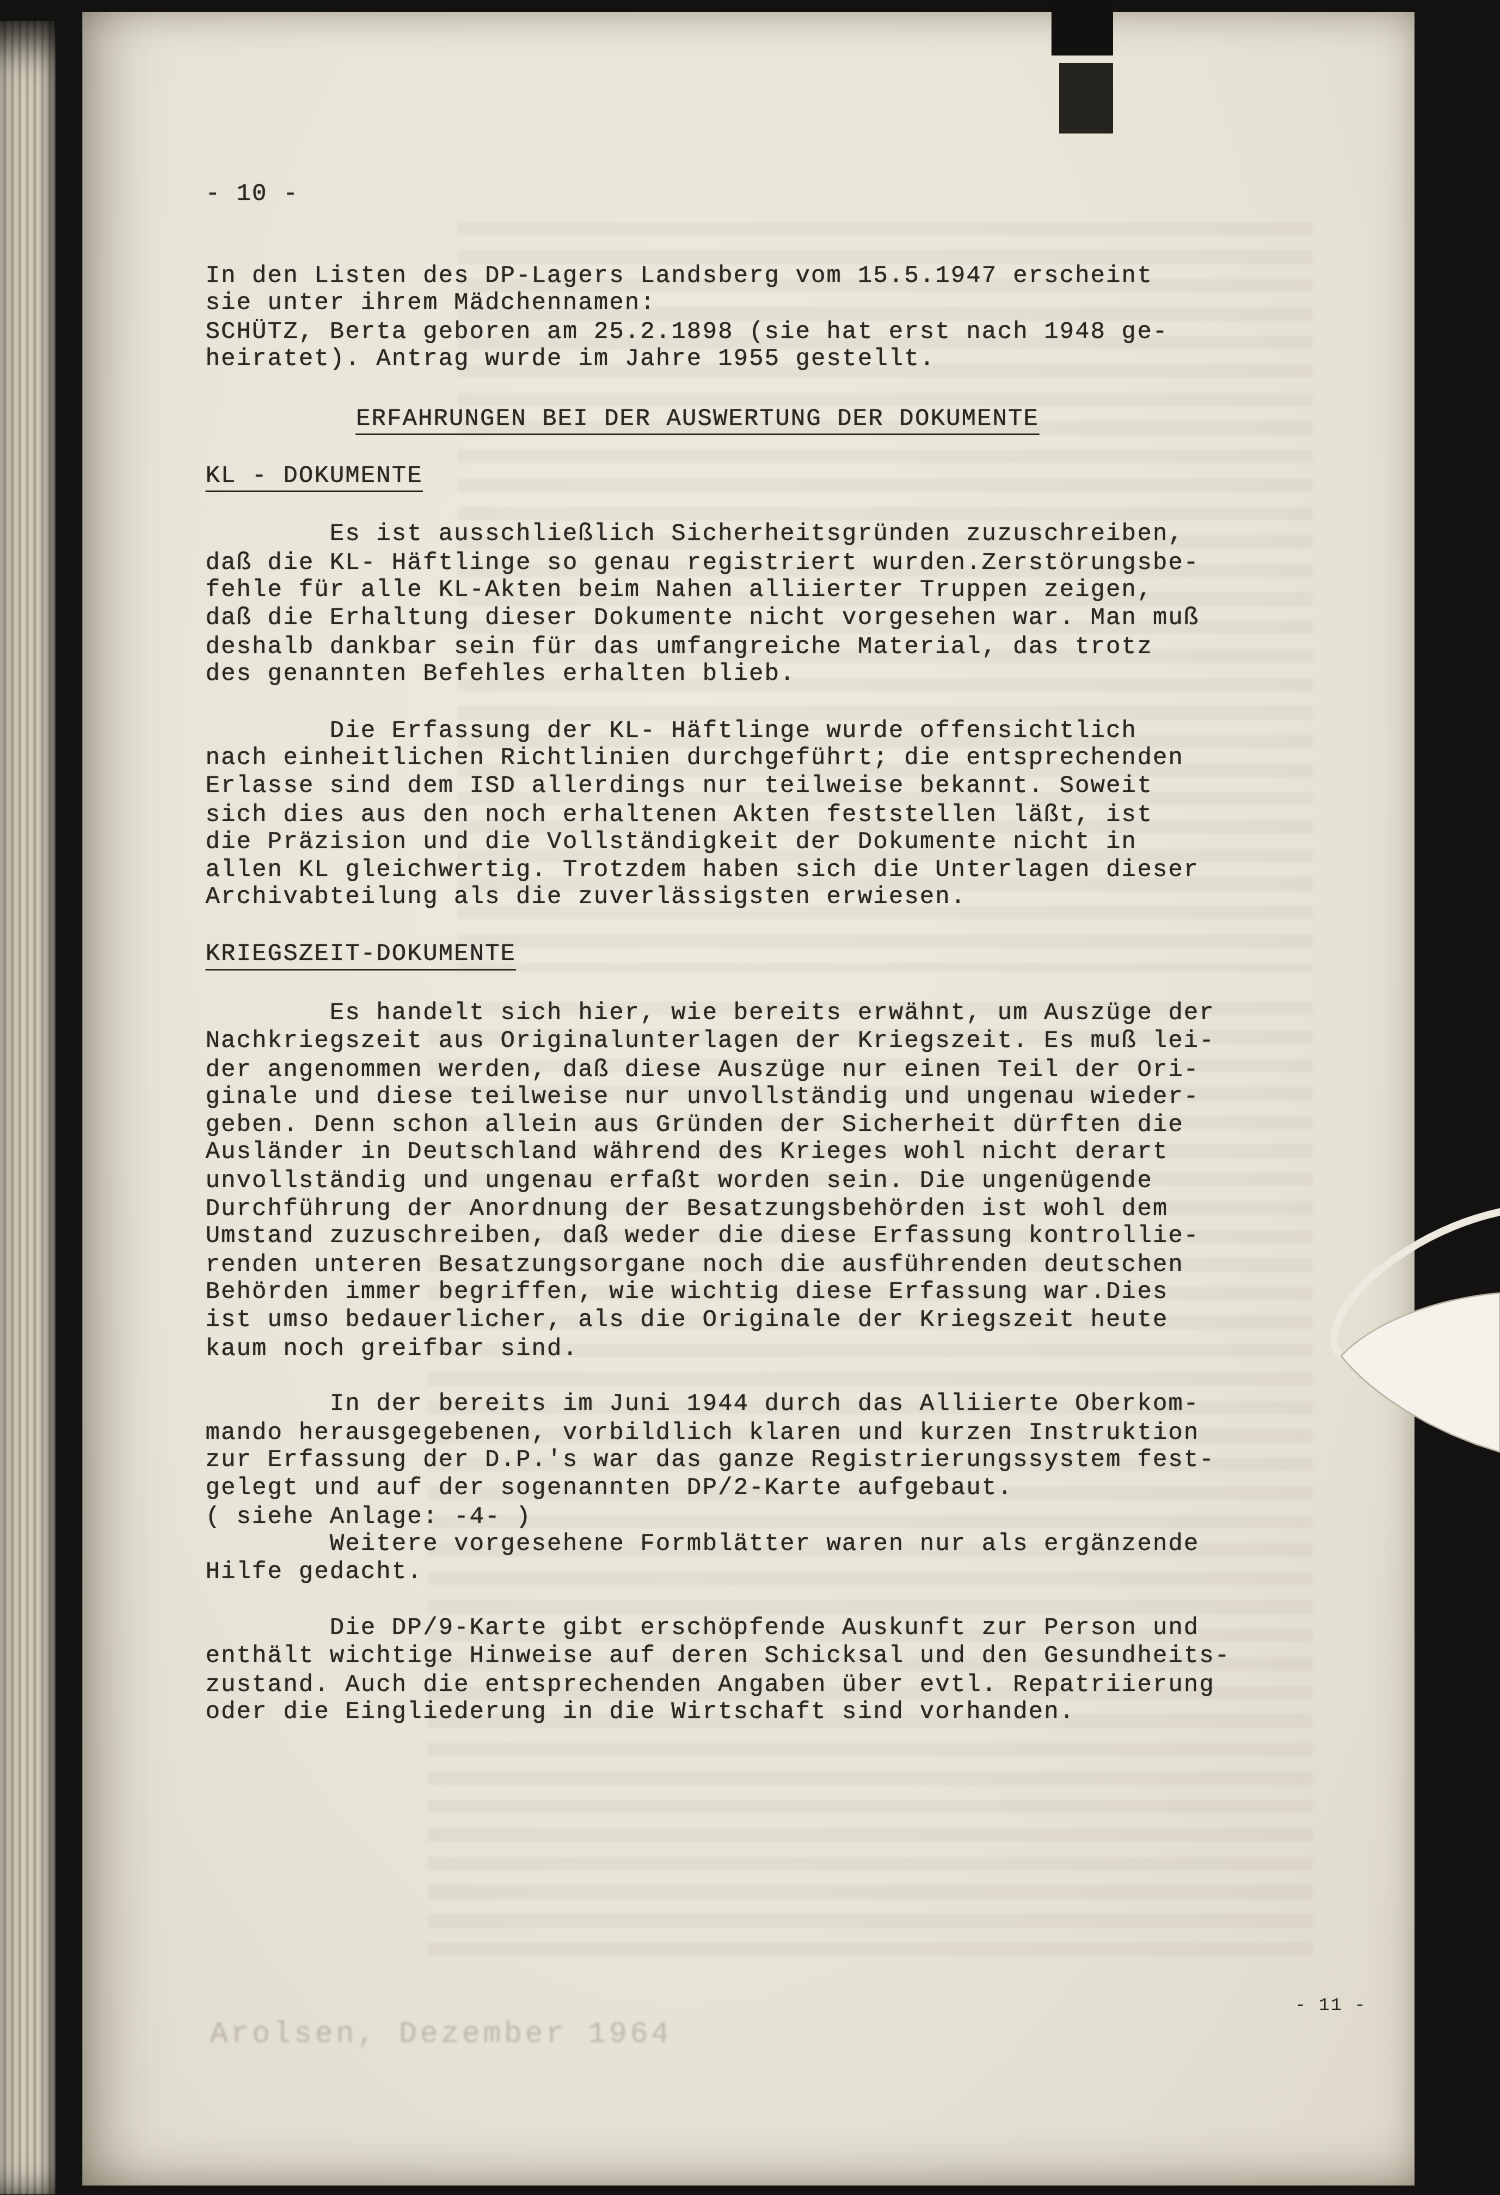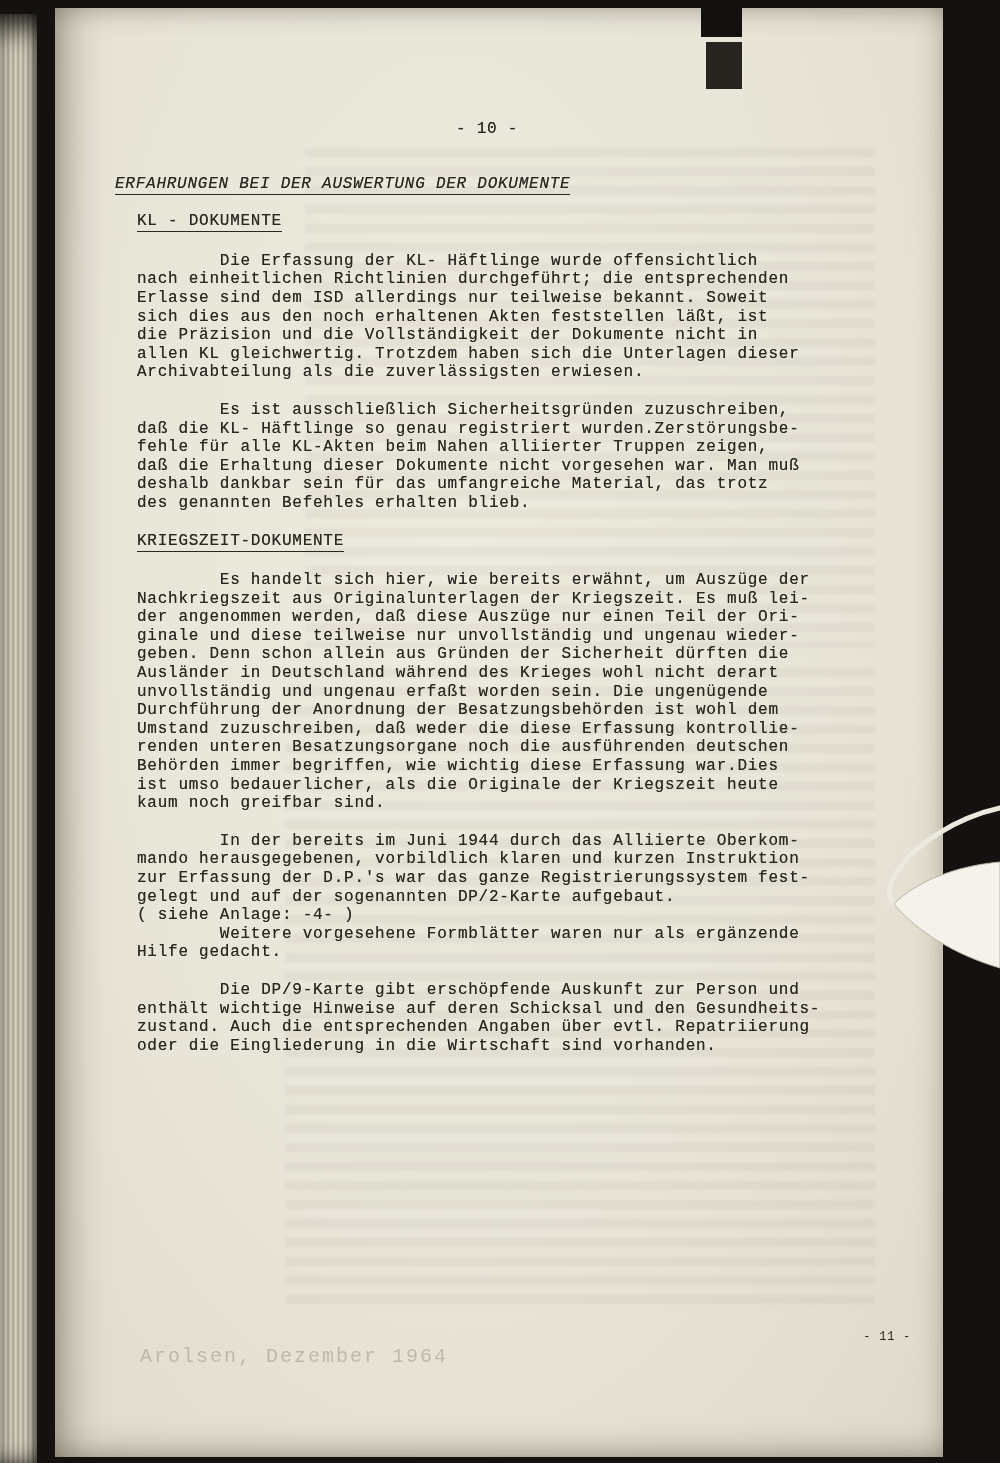--- a/index.html
+++ b/index.html
@@ -35,23 +35,23 @@
   }
   .bleed.a { left: 250px; top: 140px; width: 570px; height: 500px; }
   .bleed.b { left: 230px; top: 660px; width: 590px; height: 640px; }
 
   .content {
     position: absolute; left: 82px; top: 112px; width: 700px;
     color: #2a2722;
     font-size: 16px; line-height: 18.6px; letter-spacing: 0.75px;
     text-shadow: 0 0 0.5px rgba(42,39,34,0.7);
   }
-  .page-number-top { text-align: center; margin: 0 0 36px; }
+  .page-number-top { margin: 0 0 36px; }
   .para { white-space: pre-wrap; margin: 0 0 19px; }
-  .heading { text-align: left; margin: 21px 0 19px; transform: translateX(-22px); font-style: italic; }
+  .heading { text-align: center; margin: 21px 0 19px; transform: translateX(-22px); }
   .subheading { margin: 0 0 21px; }
   .u { border-bottom: 1.5px solid #2a2722; padding-bottom: 1px; }
 
   .page-number-bottom {
     position: absolute; right: 32px; top: 1322px;
     font-size: 12px; letter-spacing: 0.75px; color: #2a2722;
   }
   .ghost-note {
     position: absolute; left: 85px; top: 1337px;
     font-size: 20px; letter-spacing: 2px;
@@ -68,39 +68,43 @@
 
 <div class="page-edges"></div>
 
 <div class="page">
   <div class="bleed a"></div>
   <div class="bleed b"></div>
 
   <div class="content">
     <div class="page-number-top">- 10 -</div>
 
+    <p class="para">In den Listen des DP-Lagers Landsberg vom 15.5.1947 erscheint
+sie unter ihrem Mädchennamen:
+SCHÜTZ, Berta geboren am 25.2.1898 (sie hat erst nach 1948 ge-
+heiratet). Antrag wurde im Jahre 1955 gestellt.</p>
 
     <div class="heading"><span class="u">ERFAHRUNGEN BEI DER AUSWERTUNG DER DOKUMENTE</span></div>
 
     <div class="subheading"><span class="u">KL - DOKUMENTE</span></div>
+
+    <p class="para">        Es ist ausschließlich Sicherheitsgründen zuzuschreiben,
+daß die KL- Häftlinge so genau registriert wurden.Zerstörungsbe-
+fehle für alle KL-Akten beim Nahen alliierter Truppen zeigen,
+daß die Erhaltung dieser Dokumente nicht vorgesehen war. Man muß
+deshalb dankbar sein für das umfangreiche Material, das trotz
+des genannten Befehles erhalten blieb.</p>
 
     <p class="para">        Die Erfassung der KL- Häftlinge wurde offensichtlich
 nach einheitlichen Richtlinien durchgeführt; die entsprechenden
 Erlasse sind dem ISD allerdings nur teilweise bekannt. Soweit
 sich dies aus den noch erhaltenen Akten feststellen läßt, ist
 die Präzision und die Vollständigkeit der Dokumente nicht in
 allen KL gleichwertig. Trotzdem haben sich die Unterlagen dieser
 Archivabteilung als die zuverlässigsten erwiesen.</p>
-
-    <p class="para">        Es ist ausschließlich Sicherheitsgründen zuzuschreiben,
-daß die KL- Häftlinge so genau registriert wurden.Zerstörungsbe-
-fehle für alle KL-Akten beim Nahen alliierter Truppen zeigen,
-daß die Erhaltung dieser Dokumente nicht vorgesehen war. Man muß
-deshalb dankbar sein für das umfangreiche Material, das trotz
-des genannten Befehles erhalten blieb.</p>
 
     <div class="subheading"><span class="u">KRIEGSZEIT-DOKUMENTE</span></div>
 
     <p class="para">        Es handelt sich hier, wie bereits erwähnt, um Auszüge der
 Nachkriegszeit aus Originalunterlagen der Kriegszeit. Es muß lei-
 der angenommen werden, daß diese Auszüge nur einen Teil der Ori-
 ginale und diese teilweise nur unvollständig und ungenau wieder-
 geben. Denn schon allein aus Gründen der Sicherheit dürften die
 Ausländer in Deutschland während des Krieges wohl nicht derart
 unvollständig und ungenau erfaßt worden sein. Die ungenügende

